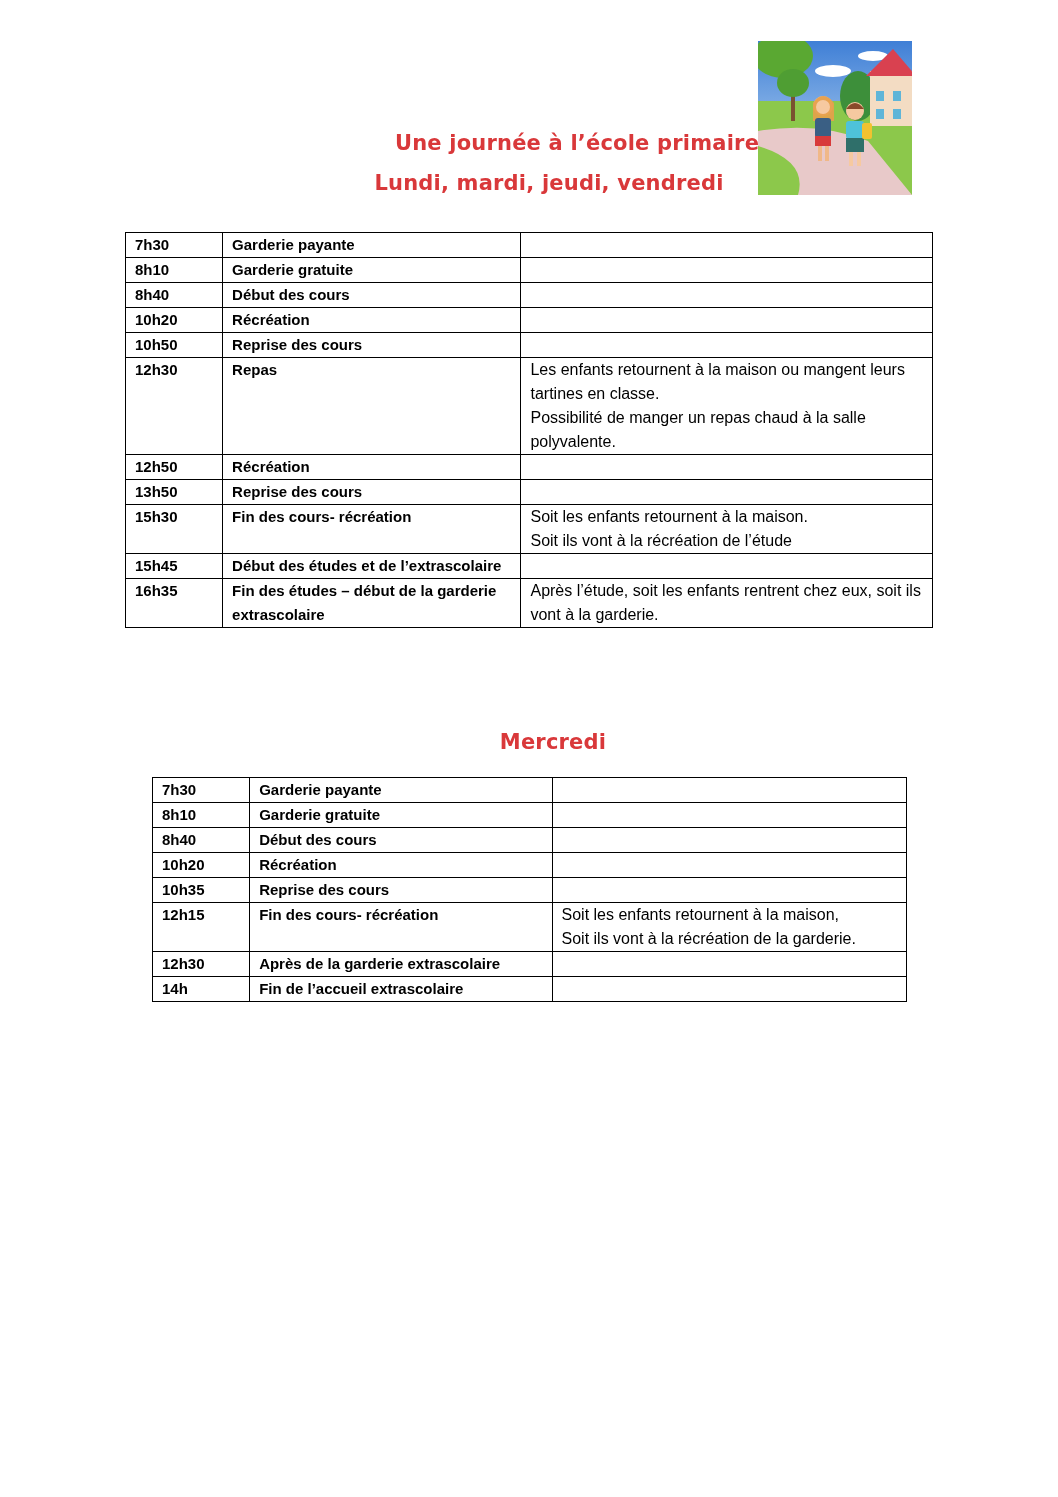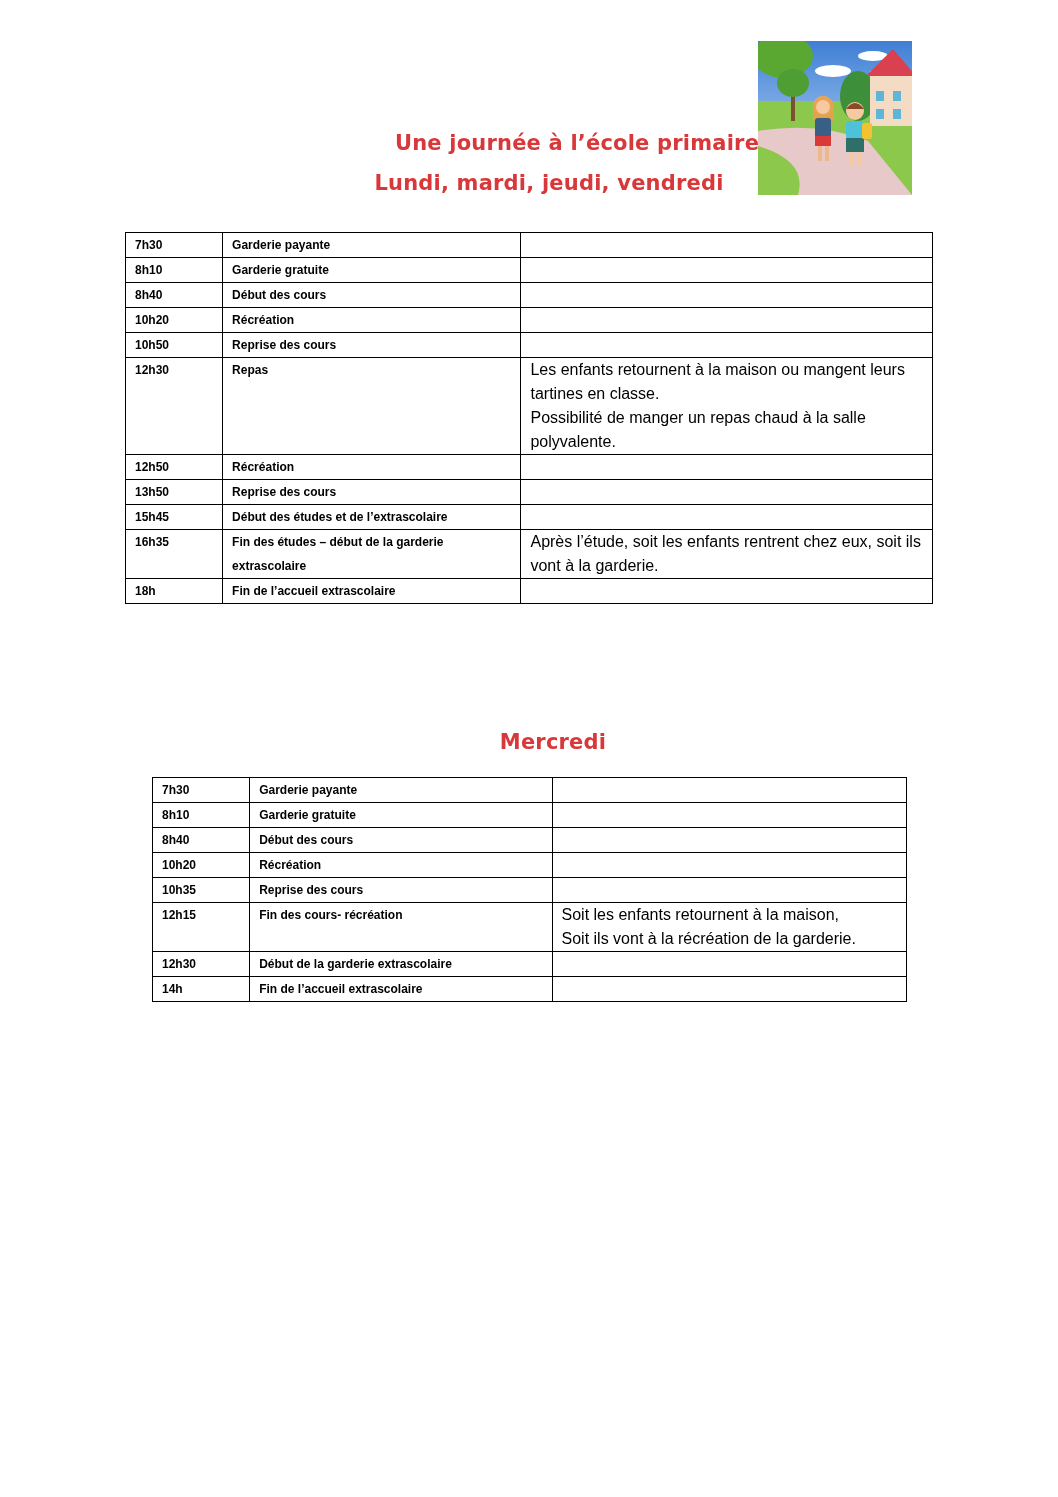--- a/index.html
+++ b/index.html
@@ -4,21 +4,21 @@
 <style>
   html, body { margin: 0; padding: 0; background: #ffffff; }
   body { width: 1058px; height: 1497px; position: relative; overflow: hidden; font-family: "Liberation Sans", sans-serif; color: #000; }
   .title { position: absolute; left: 0; width: 1058px; text-align: center; color: #d9383a; font-weight: bold; font-family: "DejaVu Sans", sans-serif; font-size: 21px; letter-spacing: 0.2px; }
   .t1 { top: 131px; padding-left: 48px; }
   .t2 { top: 171px; padding-left: 20px; }
   .t3 { top: 730px; font-size: 21px; padding-left: 24px; }
   .illus { position: absolute; left: 758px; top: 41px; width: 154px; height: 154px; overflow: hidden; }
   table { position: absolute; border-collapse: collapse; font-size: 15.5px; }
   td { border: 1.5px solid #000; padding: 0 9px; vertical-align: top; line-height: 24px; }
-  td.time, td.event { font-weight: bold; font-size: 12px; }
+  td.time, td.event { font-weight: bold; font-size: 15px; }
   td.note { font-size: 16px; }
   #tbl1 { left: 125px; top: 232px; width: 808px; }
   #tbl1 col.c1 { width: 97px; } #tbl1 col.c2 { width: 298px; } #tbl1 col.c3 { width: 411px; }
   #tbl2 { left: 152px; top: 777px; width: 755px; }
   #tbl2 col.c1 { width: 97px; } #tbl2 col.c2 { width: 302px; } #tbl2 col.c3 { width: 354px; }
 </style>
 </head>
 <body>
 
 <div class="title t1">Une journée à l’école primaire</div>
@@ -106,33 +106,34 @@
         <td class="time" style="white-space: pre-line;">12h50</td>
         <td class="event" style="white-space: pre-line;">Récréation</td>
         <td class="note" style="white-space: pre-line;"></td>
       </tr>
       <tr>
         <td class="time" style="white-space: pre-line;">13h50</td>
         <td class="event" style="white-space: pre-line;">Reprise des cours</td>
         <td class="note" style="white-space: pre-line;"></td>
       </tr>
       <tr>
+        <td class="time" style="white-space: pre-line;">15h30</td>
+        <td class="event" style="white-space: pre-line;">Fin des cours- récréation</td>
+        <td class="note" style="white-space: pre-line;">Soit les enfants retournent à la maison.
+Soit ils vont à la récréation de l’étude</td>
+      </tr>
+      <tr>
         <td class="time" style="white-space: pre-line;">15h45</td>
         <td class="event" style="white-space: pre-line;">Début des études et de l’extrascolaire</td>
         <td class="note" style="white-space: pre-line;"></td>
       </tr>
       <tr>
         <td class="time" style="white-space: pre-line;">16h35</td>
         <td class="event" style="white-space: pre-line;">Fin des études – début de la garderie extrascolaire</td>
         <td class="note" style="white-space: pre-line;">Après l’étude, soit les enfants rentrent chez eux, soit ils vont à la garderie.</td>
-      </tr>
-      <tr>
-        <td class="time" style="white-space: pre-line;">18h</td>
-        <td class="event" style="white-space: pre-line;">Fin de l’accueil extrascolaire</td>
-        <td class="note" style="white-space: pre-line;"></td>
       </tr>
     </tbody>
 </table>
 
 <div class="title t3">Mercredi</div>
 
 <table id="tbl2">
   <colgroup>
       <col class="c1">
       <col class="c2">
@@ -165,21 +166,21 @@
         <td class="note" style="white-space: pre-line;"></td>
       </tr>
       <tr>
         <td class="time" style="white-space: pre-line;">12h15</td>
         <td class="event" style="white-space: pre-line;">Fin des cours- récréation</td>
         <td class="note" style="white-space: pre-line;">Soit les enfants retournent à la maison,
 Soit ils vont à la récréation de la garderie.</td>
       </tr>
       <tr>
         <td class="time" style="white-space: pre-line;">12h30</td>
-        <td class="event" style="white-space: pre-line;">Début de la garderie extrascolaire</td>
+        <td class="event" style="white-space: pre-line;">Après de la garderie extrascolaire</td>
         <td class="note" style="white-space: pre-line;"></td>
       </tr>
       <tr>
         <td class="time" style="white-space: pre-line;">14h</td>
         <td class="event" style="white-space: pre-line;">Fin de l’accueil extrascolaire</td>
         <td class="note" style="white-space: pre-line;"></td>
       </tr>
     </tbody>
 </table>
 

